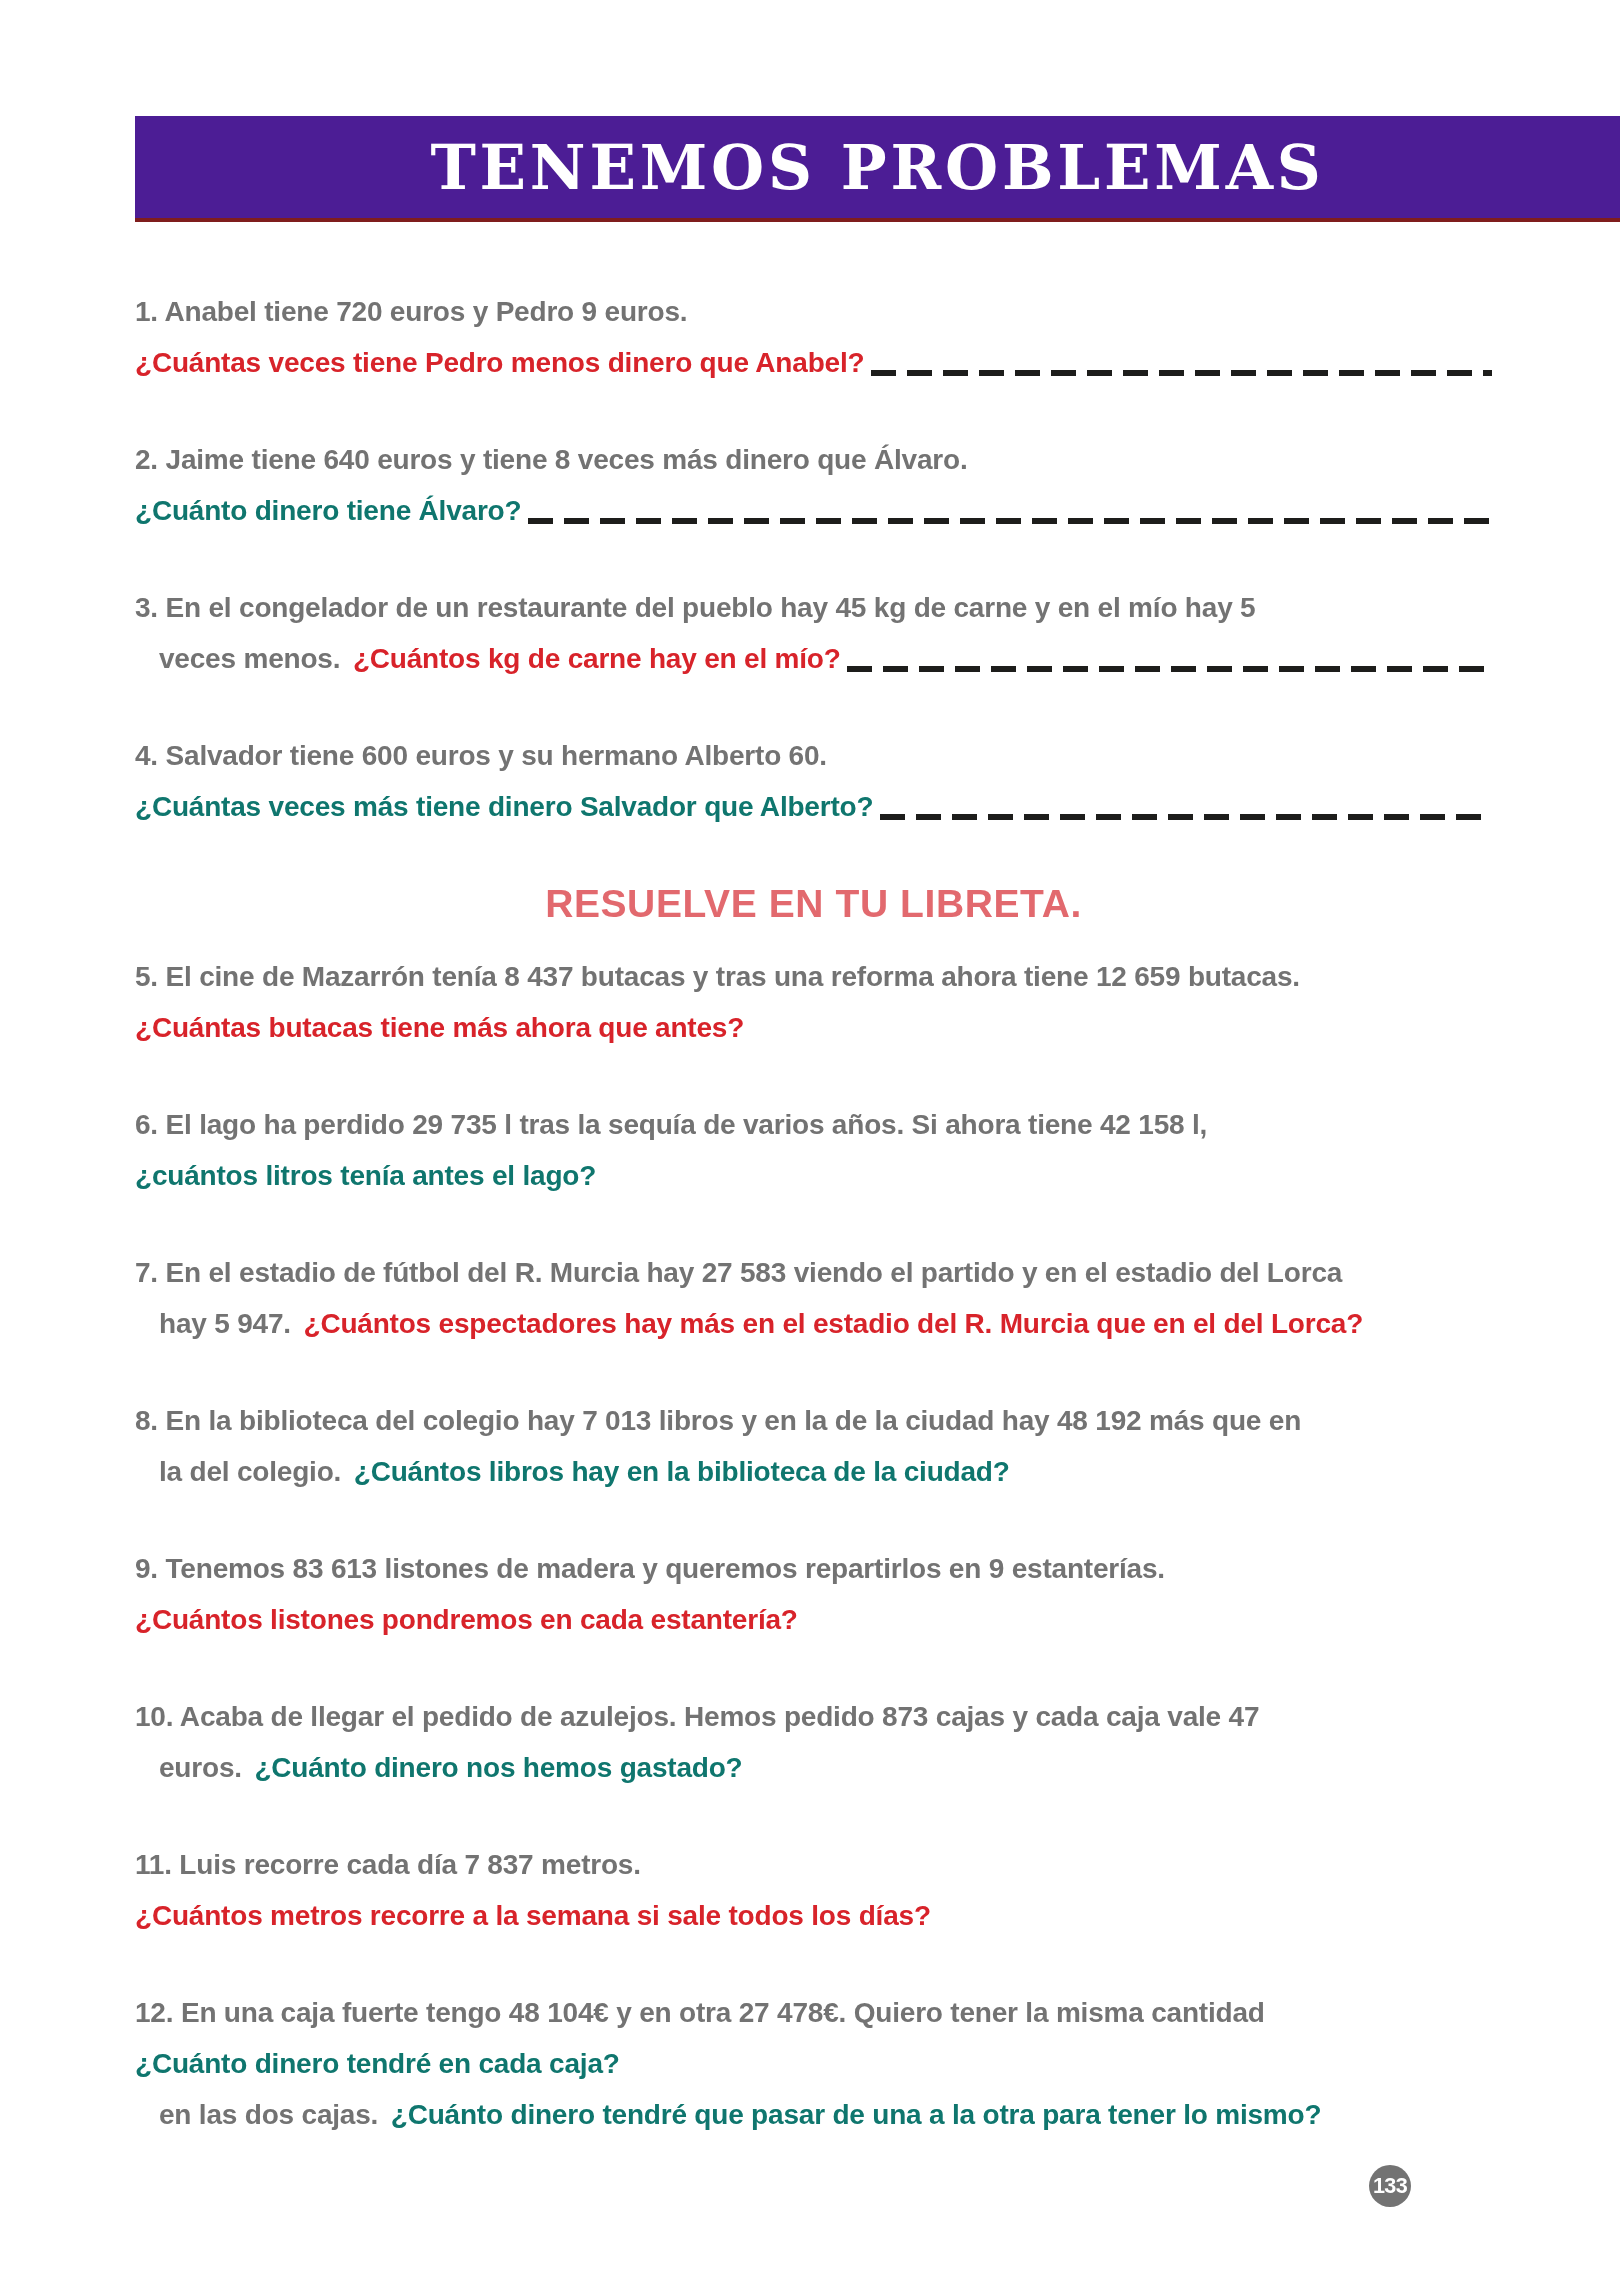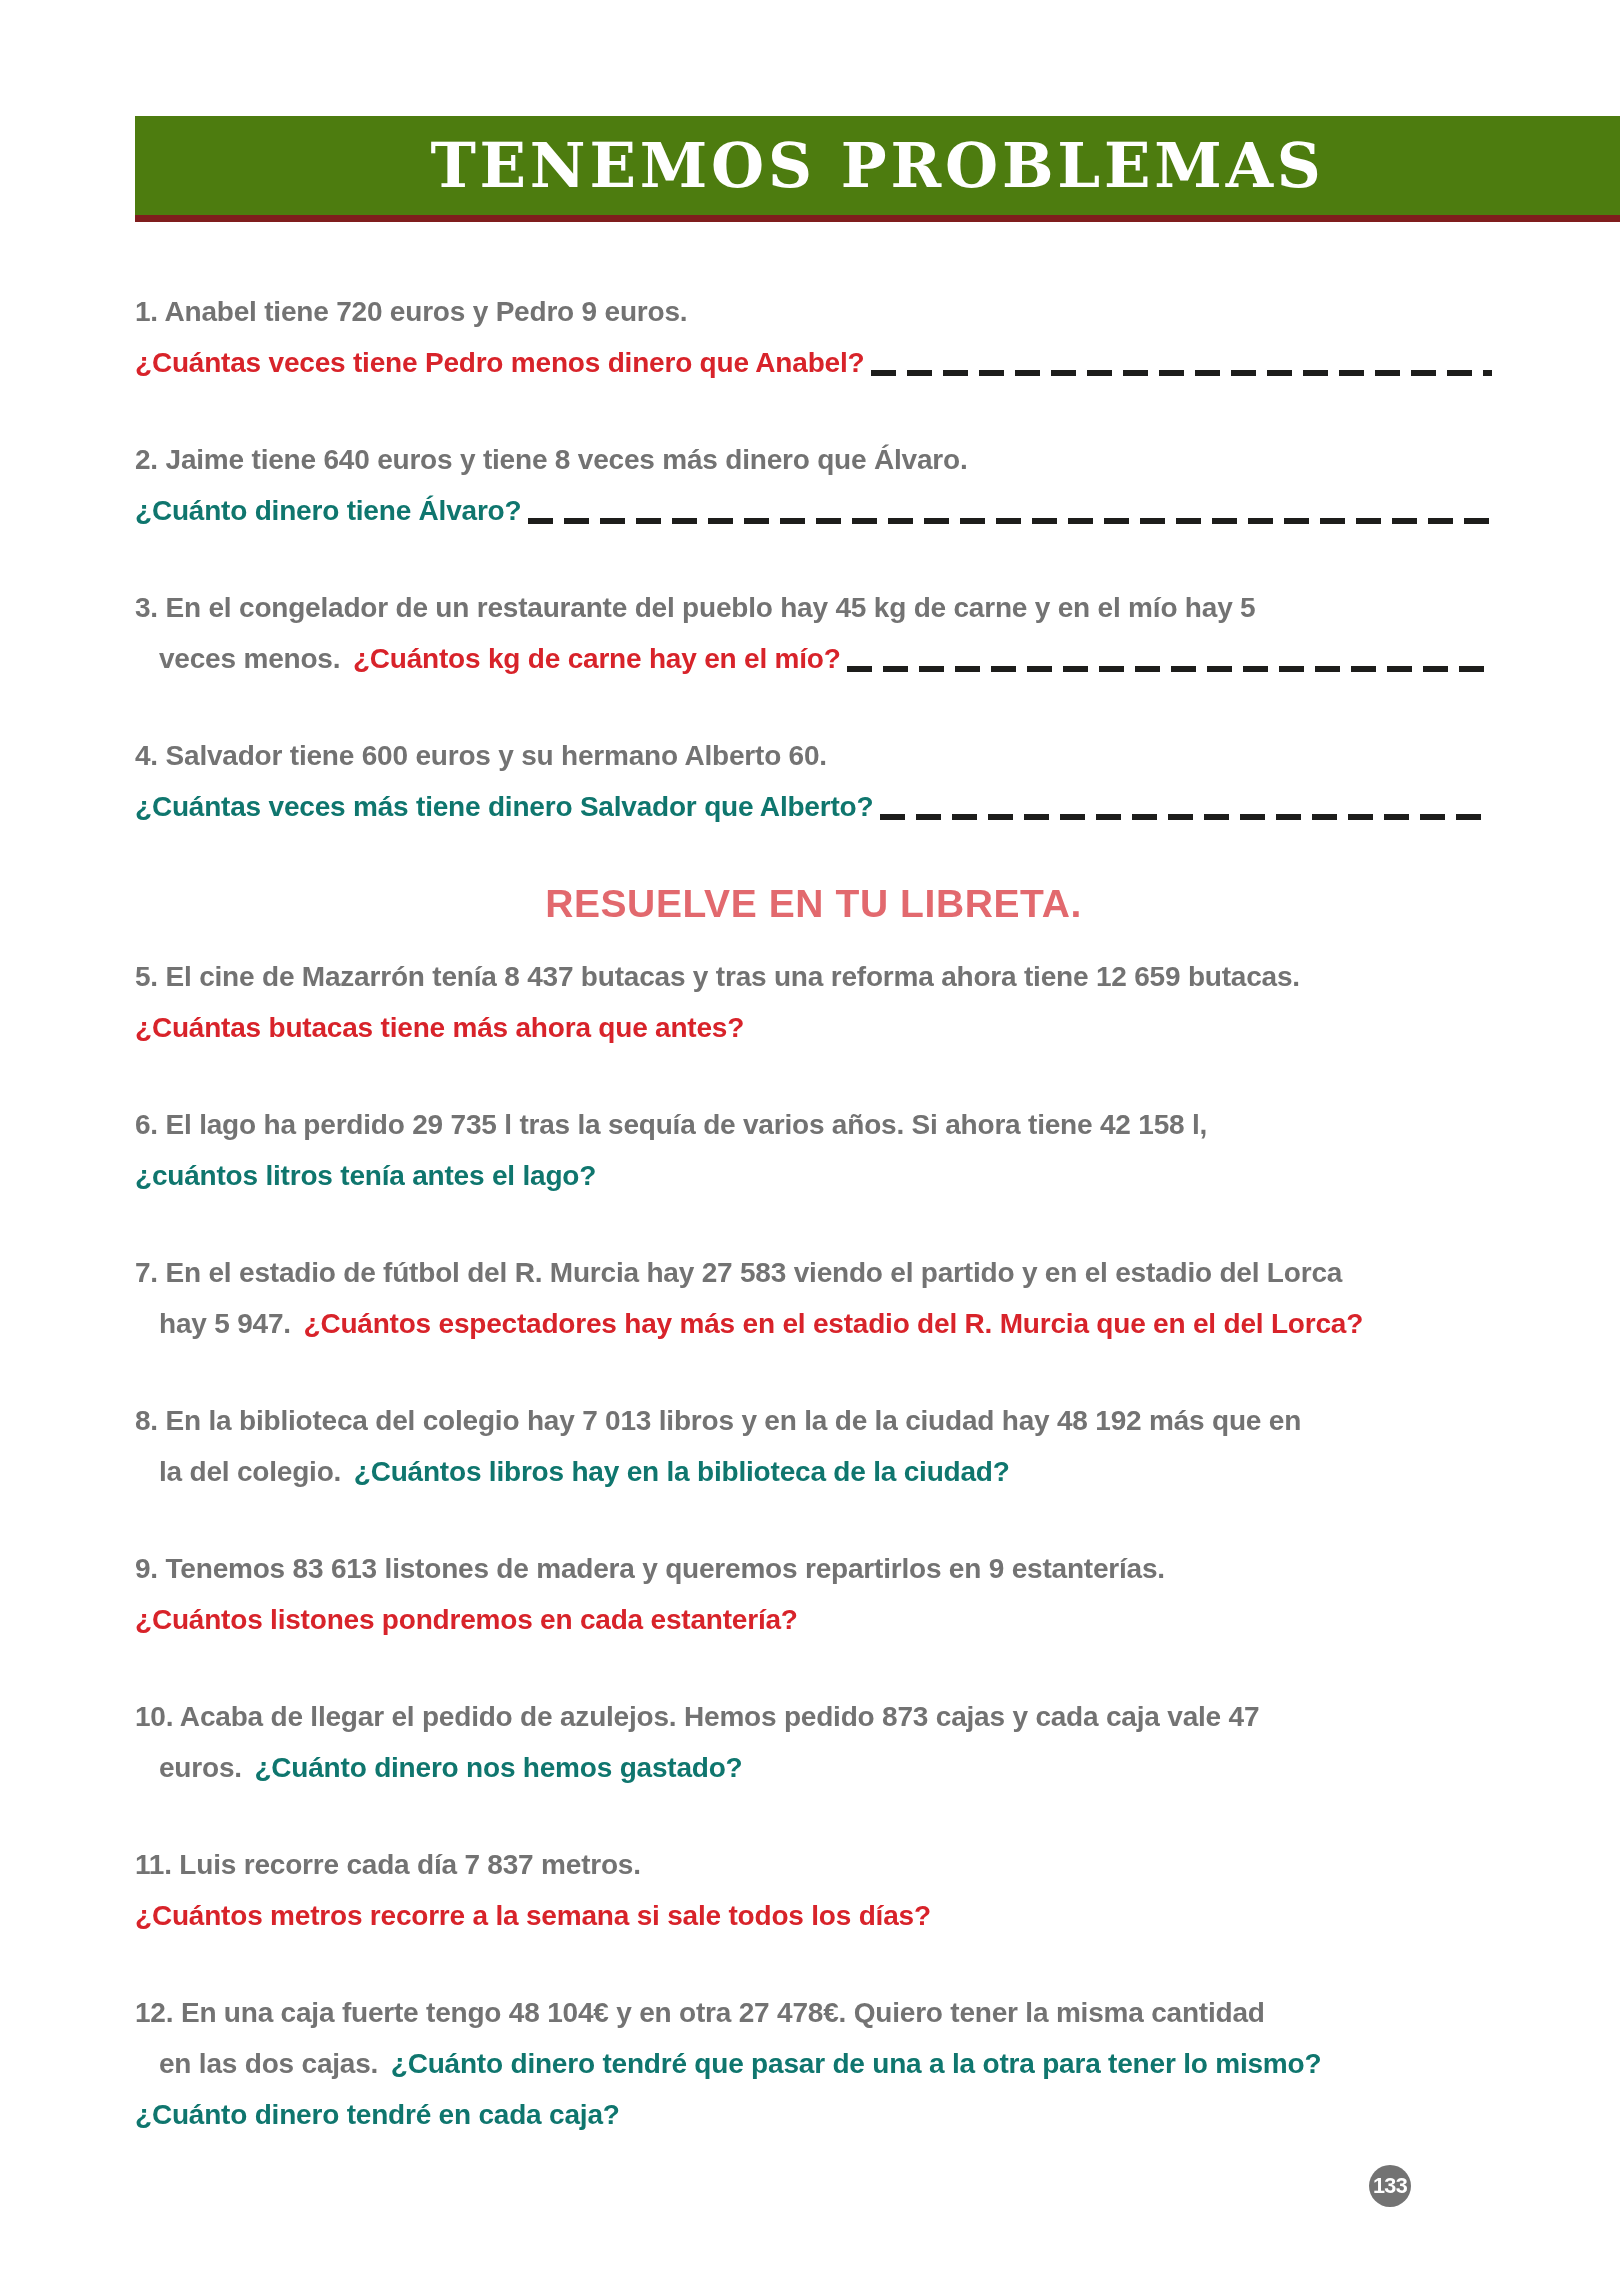--- a/index.html
+++ b/index.html
@@ -9,22 +9,22 @@
     background:#ffffff;
     font-family:"Liberation Sans", sans-serif;
     font-weight:bold;
     color:#1d1d1b;
     overflow:hidden;
   }
   
   #banner {
     position:absolute;
     left:135px; right:0; top:116px; height:106px;
-    background:#4d7c0f;
-    border-bottom:7px solid #7f1d1d;
+    background:#4c1d95;
+    border-bottom:4px solid #7f1d1d;
     display:flex; align-items:center; justify-content:center;
     box-sizing:border-box;
   }
   #banner .title {
     font-family:"DejaVu Serif", serif;
     font-weight:bold;
     font-size:61px;
     letter-spacing:3.8px;
     color:#ffffff;
     text-transform:uppercase;
@@ -161,24 +161,24 @@
       </div>
     </div>
 
     <div class="prob">
       <div class="line"><span class="black">11. Luis recorre cada día 7 837 metros.</span></div>
       <div class="line"><span class="q-red">¿Cuántos metros recorre a la semana si sale todos los días?</span></div>
     </div>
 
     <div class="prob">
       <div class="line"><span class="black">12. En una caja fuerte tengo 48 104€ y en otra 27 478€. Quiero tener la misma cantidad</span></div>
+      <div class="line"><span class="q-blue">¿Cuánto dinero tendré en cada caja?</span></div>
       <div class="line">
         <span class="black lead">en las dos cajas.</span><span class="q-blue">¿Cuánto dinero tendré que pasar de una a la otra para tener lo mismo?</span>
       </div>
-      <div class="line"><span class="q-blue">¿Cuánto dinero tendré en cada caja?</span></div>
     </div>
 
   </div>
 
   <div id="page-badge">
     <span>133</span>
   </div>
 
 </div>
 

